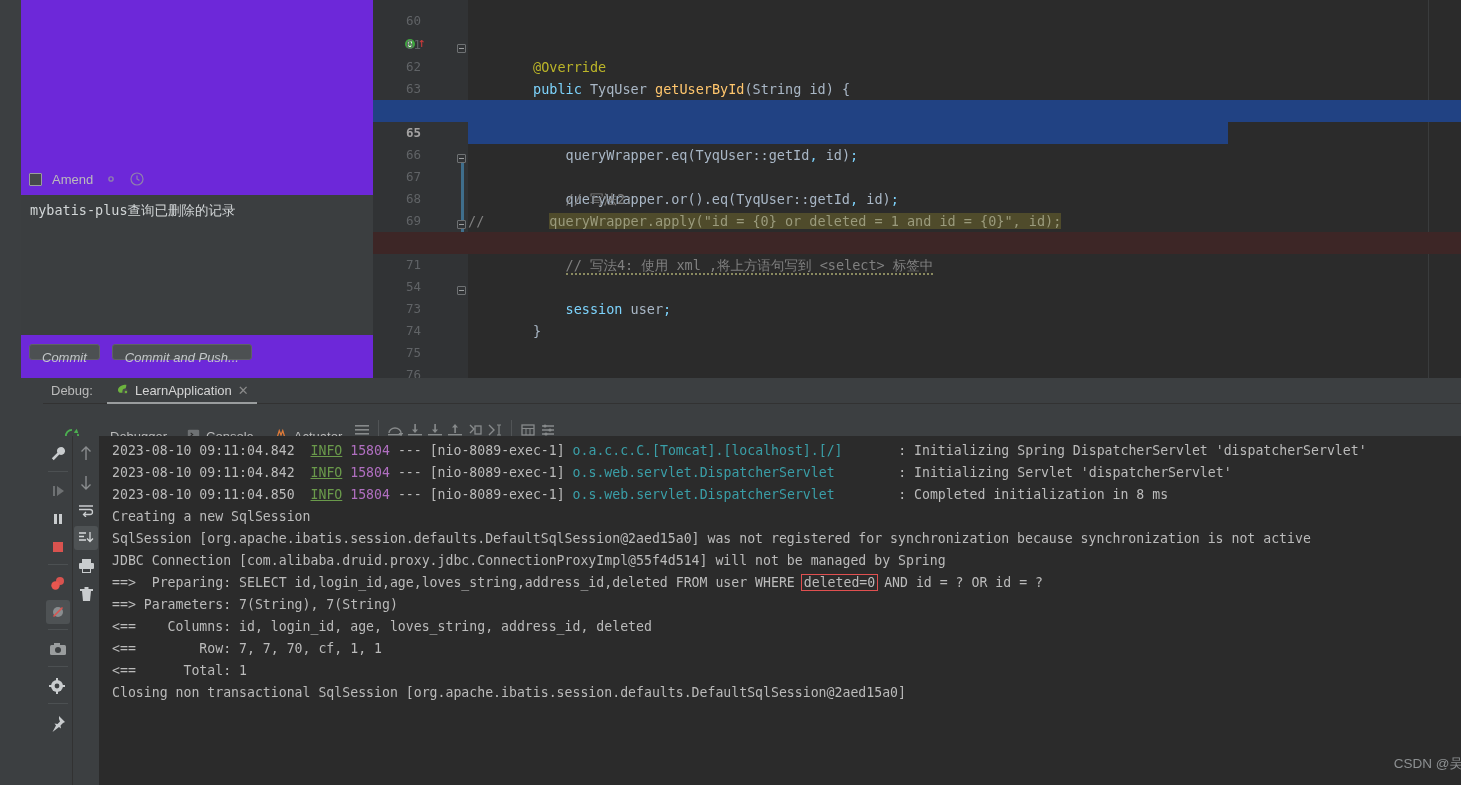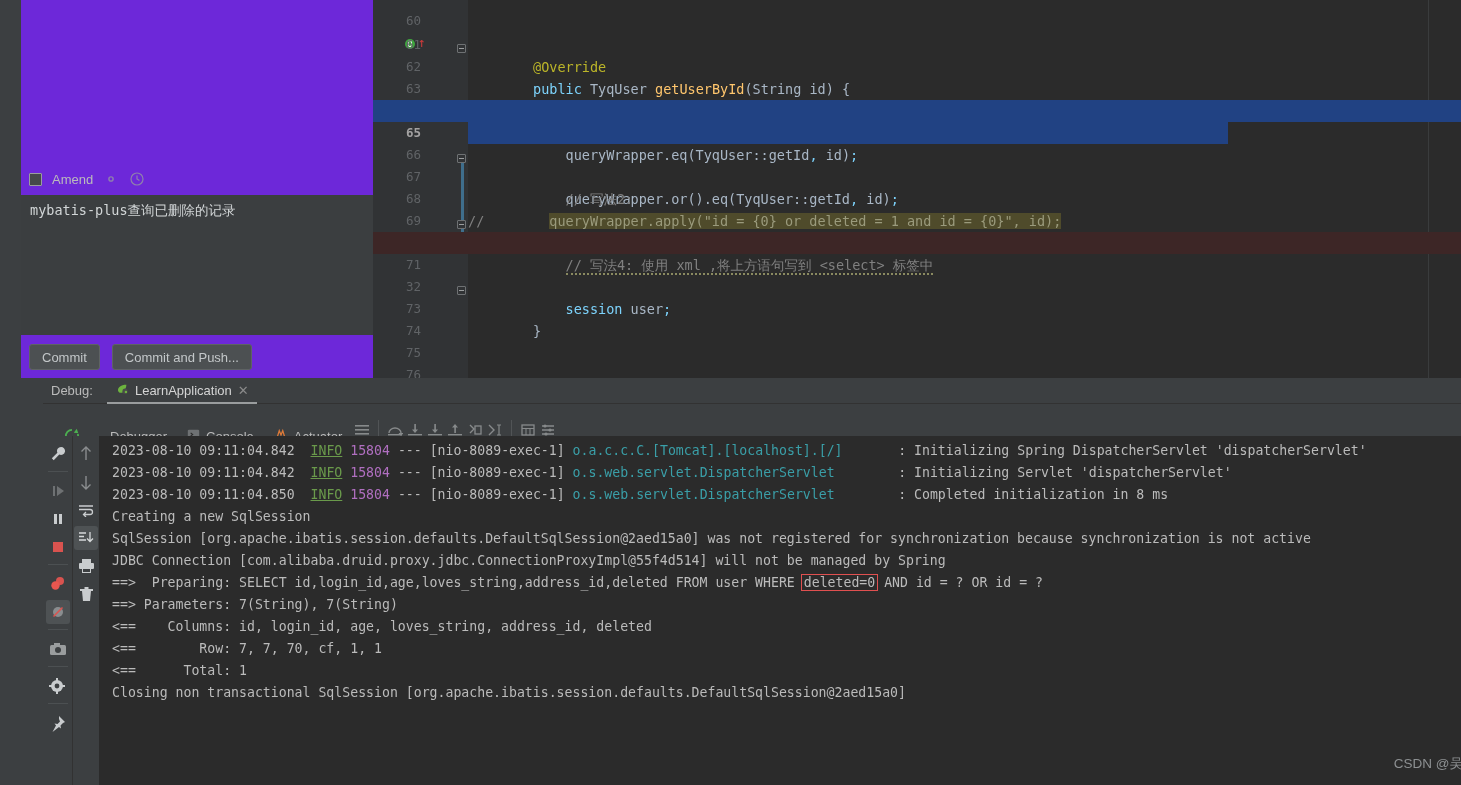--- a/index.html
+++ b/index.html
@@ -36,22 +36,22 @@
   #commit-message-text {
     padding: 7px 9px; color: #d2d6d7; font-size: 13.5px;
     font-family: "DejaVu Sans Mono", monospace; white-space: pre;
   }
   #commit-buttons {
     position: absolute; left: 0; top: 344px; width: 373px; height: 34px;
     display: flex; gap: 12px; padding-left: 8px; align-items: flex-start;
   }
   .btn {
     background: #4c5052; color: #c3c7c9; border: 1px solid #5e6364;
-    border-radius: 3px; font-size: 13px; padding: 4px 12px; height: 26px;
-    line-height: 17px; cursor: default; white-space: nowrap;
+    border-radius: 3px; font-size: 13px; padding: 4px 12px; height: 16px;
+    line-height: 17px; cursor: default; white-space: nowrap; font-style: italic;
   }
 
   
   #editor {
     position: absolute; left: 373px; top: 0; width: 1088px; height: 378px;
     background: #2b2b2b; overflow: hidden;
   }
   #editor-gutter-bg {
     position: absolute; left: 0; top: 0; width: 95px; height: 378px;
     background: #313335;
@@ -294,21 +294,21 @@
     <div class="code-row" style="top:210px">
       <span class="lnum">70</span>
       <span class="codetext t-cmt">            <span class="squig">// 写法4: 使用 xml ,将上方语句写到 &lt;select&gt; 标签中</span></span>
     </div>
 
     <div class="code-row row-hl-exec" style="top:232px">
       <span class="lnum" style="background:#313335">71</span>
     </div>
 
     <div class="code-row" style="top:254px">
-      <span class="lnum">32</span>
+      <span class="lnum">54</span>
       <span class="codetext"><span class="t-plain">            </span><span class="t-kw">session</span><span class="t-plain"> user</span><span class="t-kw">;</span></span>
     </div>
 
     <div class="code-row" style="top:276px">
       <span class="lnum">73</span>
       <span class="codetext t-plain">        }</span>
     </div>
 
     <div class="code-row" style="top:298px">
       <span class="lnum">74</span>

